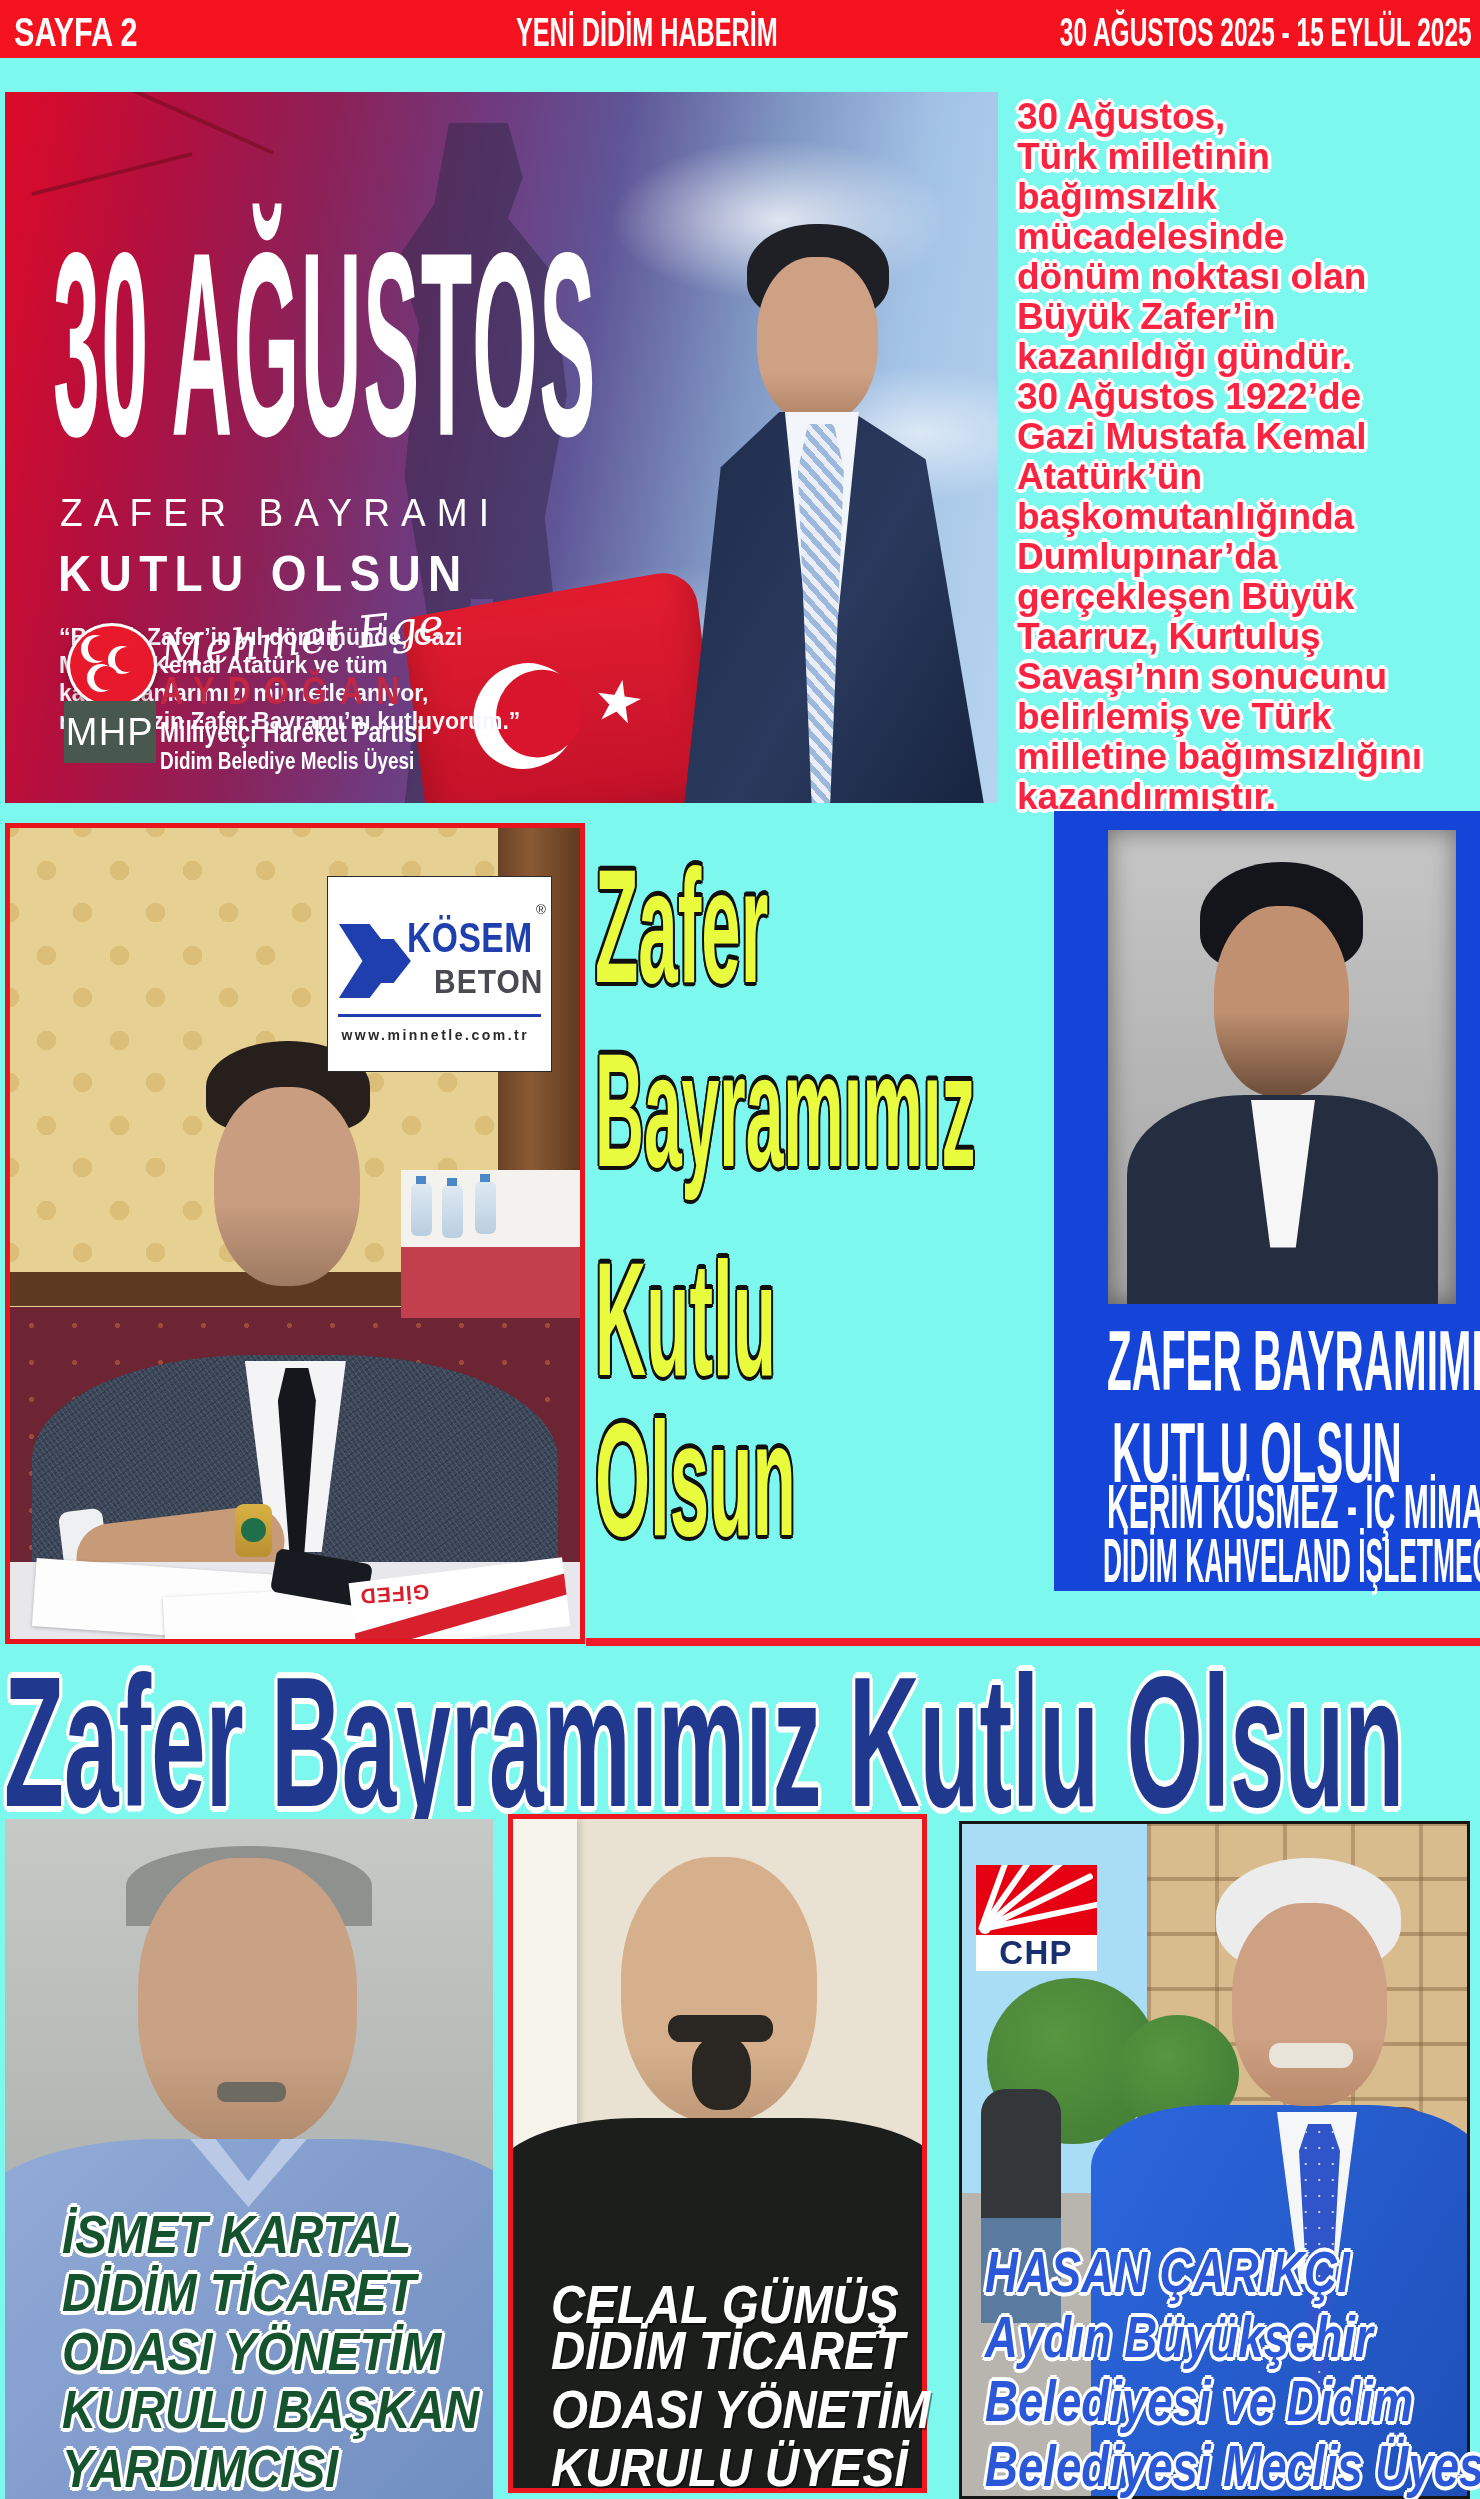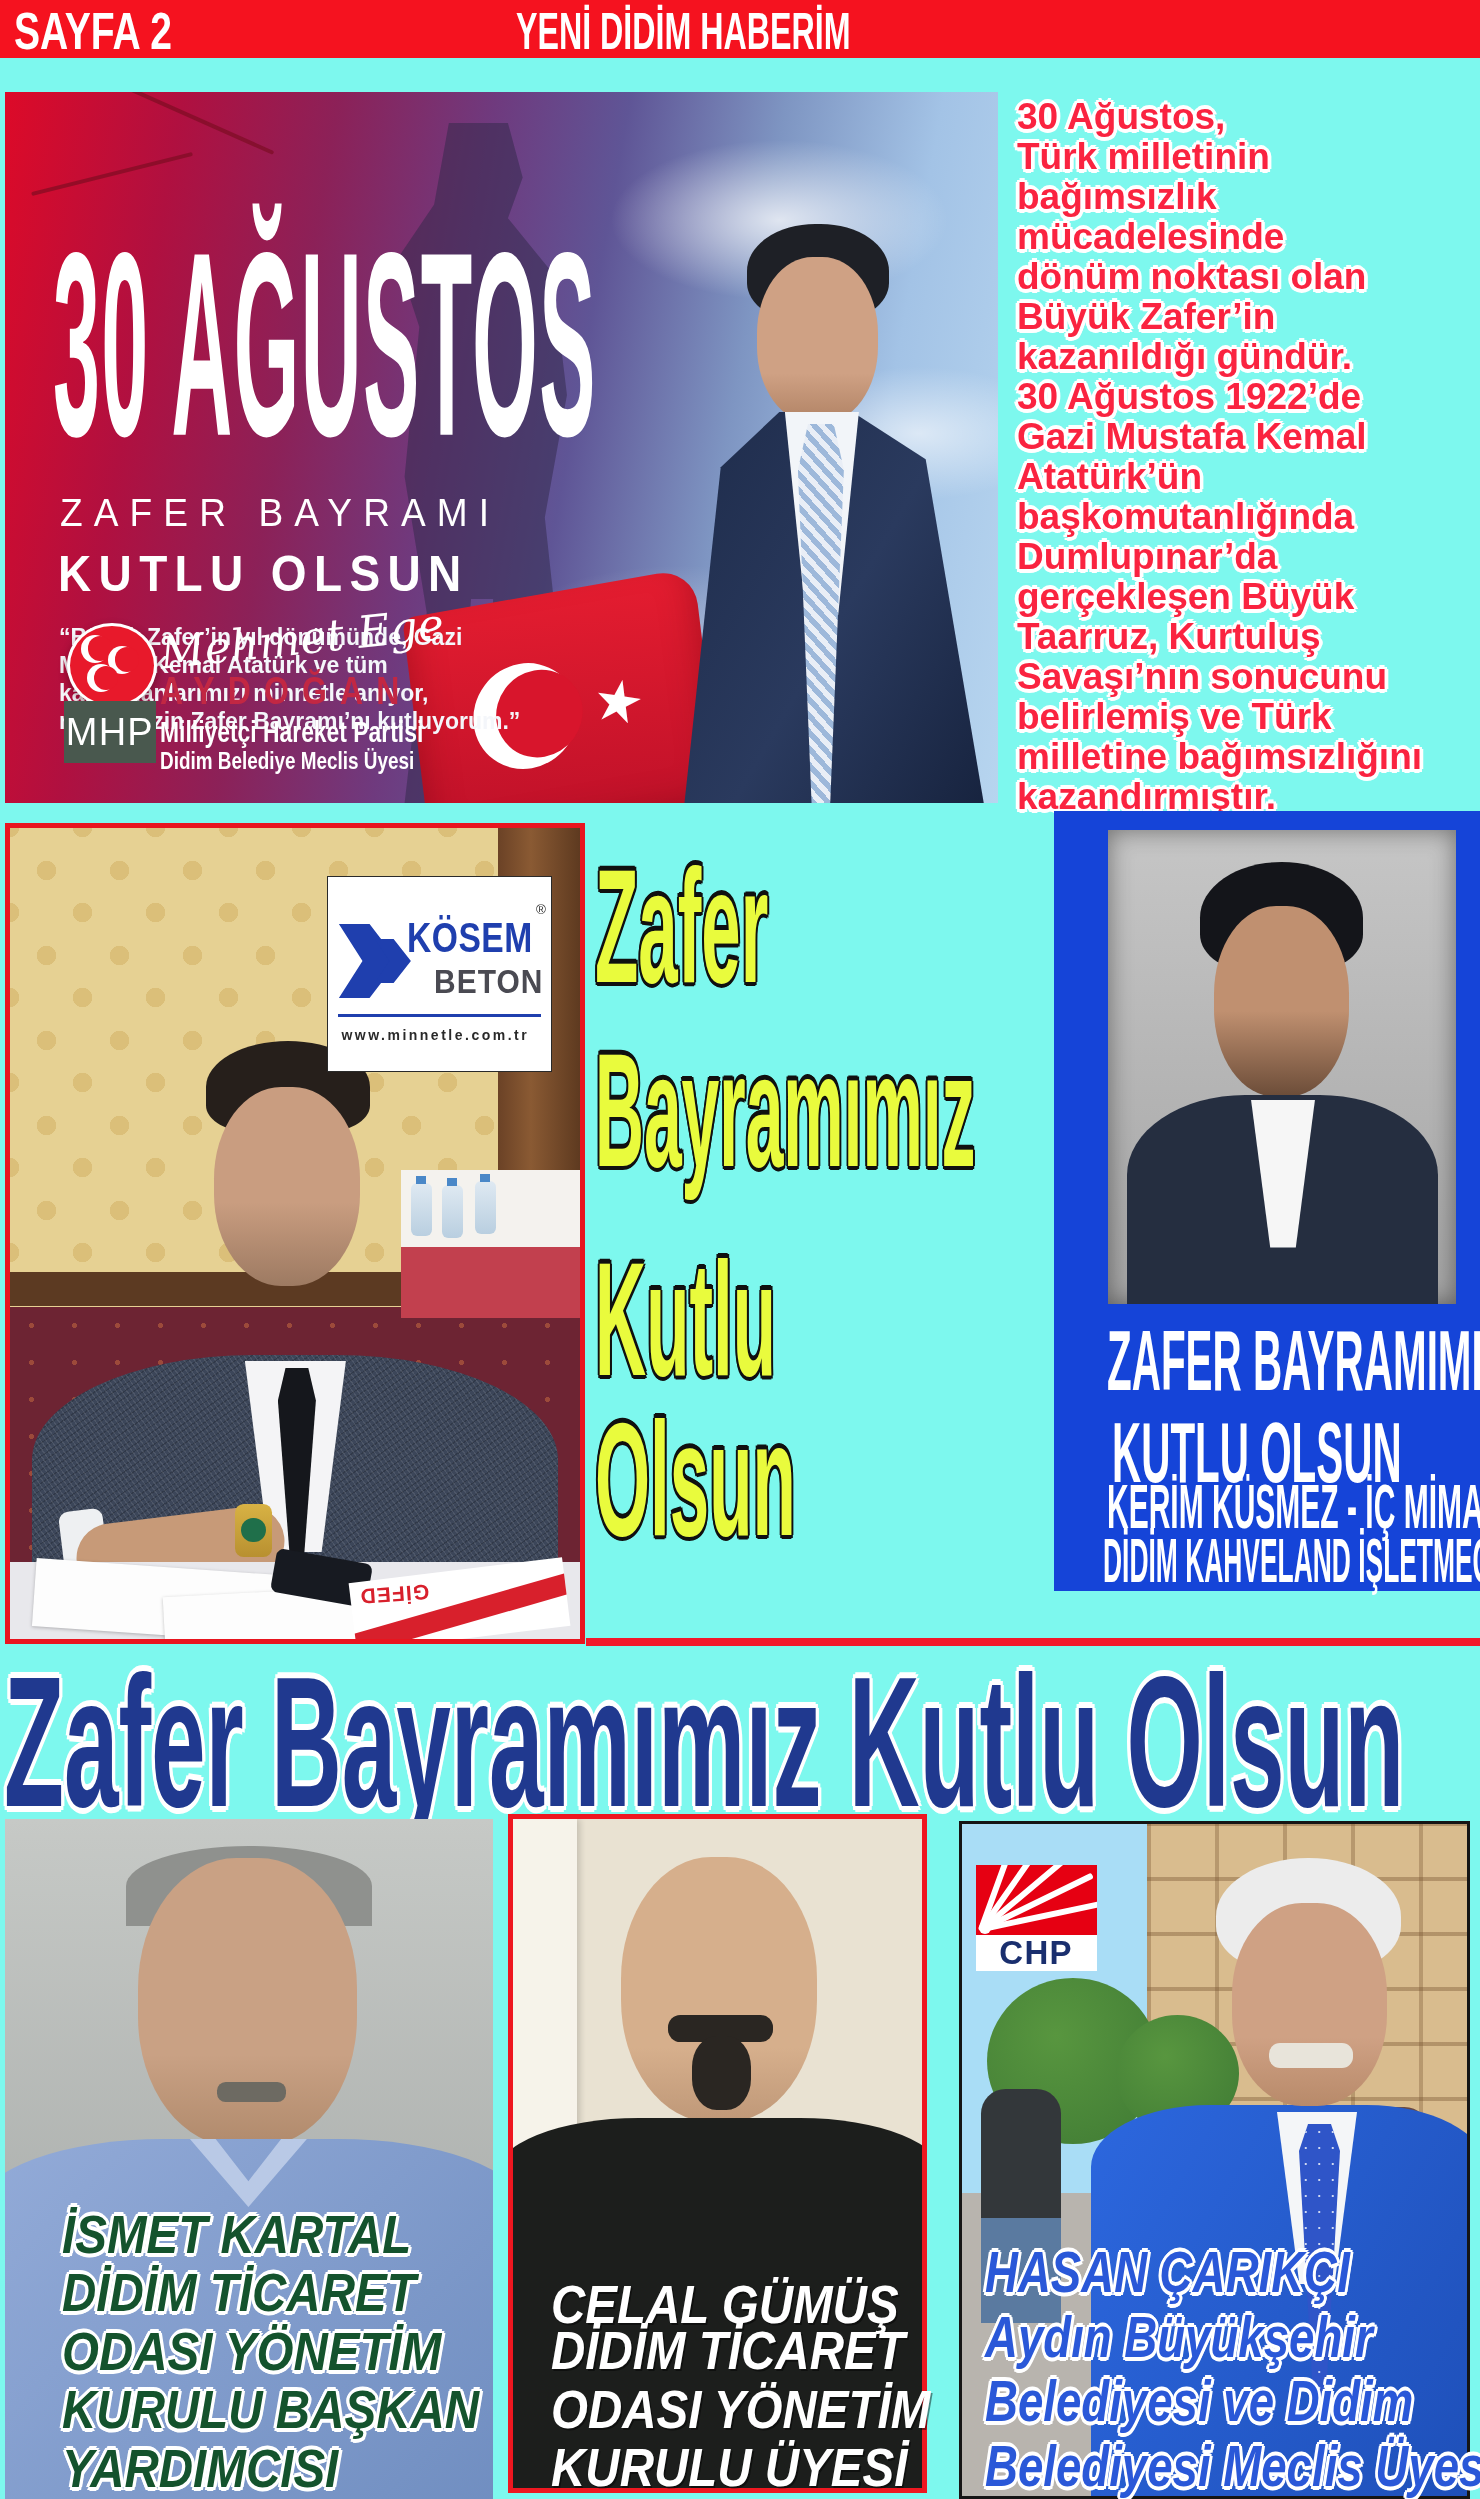--- a/index.html
+++ b/index.html
@@ -10,21 +10,21 @@
   .cond{display:inline-block;transform-origin:left top;}
 
   
   .ow6{text-shadow:3.7px 0 0 #fff,-3.7px 0 0 #fff,0 3.7px 0 #fff,0 -3.7px 0 #fff,2.5px 2.5px 0 #fff,-2.5px 2.5px 0 #fff,2.5px -2.5px 0 #fff,-2.5px -2.5px 0 #fff;}
   .ow8{text-shadow:4.9px 0 0 #fff,-4.9px 0 0 #fff,0 4.9px 0 #fff,0 -4.9px 0 #fff,3.7px 3.7px 0 #fff,-3.7px 3.7px 0 #fff,3.7px -3.7px 0 #fff,-3.7px -3.7px 0 #fff;}
   .ow10{text-shadow:6.2px 0 0 #fff,-6.2px 0 0 #fff,0 6.2px 0 #fff,0 -6.2px 0 #fff,4.3px 4.3px 0 #fff,-4.3px 4.3px 0 #fff,4.3px -4.3px 0 #fff,-4.3px -4.3px 0 #fff;}
   .ob7{text-shadow:4.3px 0 0 #101010,-4.3px 0 0 #101010,0 4.3px 0 #101010,0 -4.3px 0 #101010,3.1px 3.1px 0 #101010,-3.1px 3.1px 0 #101010,3.1px -3.1px 0 #101010,-3.1px -3.1px 0 #101010;}
 
   
   .header{left:0;top:0;width:1480px;height:58px;background:#f5121f;}
-  .header .txt{position:absolute;top:1.2px;color:#fff;font-weight:bold;font-size:46px;line-height:55px;}
+  .header .txt{position:absolute;top:1.2px;color:#fff;font-weight:bold;font-size:36px;line-height:55px;}
 
   
   .poster{left:4.9px;top:92px;width:993px;height:711px;overflow:hidden;
     background:linear-gradient(100deg,#dd0a28 0%,#b01040 16%,#8c2158 30%,#6f3a7e 44%,#5f5596 56%,#7e95c2 70%,#a3c3e6 84%,#b7d5ef 100%);}
   .poster:before{content:"";position:absolute;inset:0;
     background:radial-gradient(ellipse 259px 123px at 78% 18%,rgba(255,255,255,.75),transparent 65%),
                radial-gradient(ellipse 234px 111px at 92% 48%,rgba(255,255,255,.6),transparent 60%),
                radial-gradient(ellipse 308px 135px at 68% 78%,rgba(255,255,255,.35),transparent 60%);}
   .branch{position:absolute;background:#7a0d20;opacity:.65;border-radius:2.5px;}
   .silhouette{position:absolute;left:289px;top:31px;width:369px;height:680px;background:rgba(48,40,72,.5);
@@ -166,20 +166,23 @@
 
 <div class="page">
 
   <div class="abs header">
     <div class="txt nw" style="left:13.5px;">
       <span class="cond" style="transform:scale(0.85,1.12);">SAYFA 2</span>
     </div>
     <div class="txt nw" style="left:516px;">
       <span class="cond" style="transform:scale(0.7,1.12);">YENİ DİDİM HABERİM</span>
     </div>
+    <div class="txt nw" style="right:8.6px;">
+      <span class="cond" style="transform:scale(0.68,1.12);transform-origin:right top;">30 AĞUSTOS 2025 - 15 EYLÜL 2025</span>
+    </div>
   </div>
 
   <div class="abs poster">
     <div class="branch" style="left:80px;top:18.5px;width:197px;height:4.3px;transform:rotate(24deg);"></div>
     <div class="branch" style="left:24.6px;top:80px;width:166px;height:3.7px;transform:rotate(-14deg);"></div>
     <div class="silhouette"></div>
     <div class="flagpole"></div>
     <div class="flag">
       <div class="cres-big">
           <i></i>

